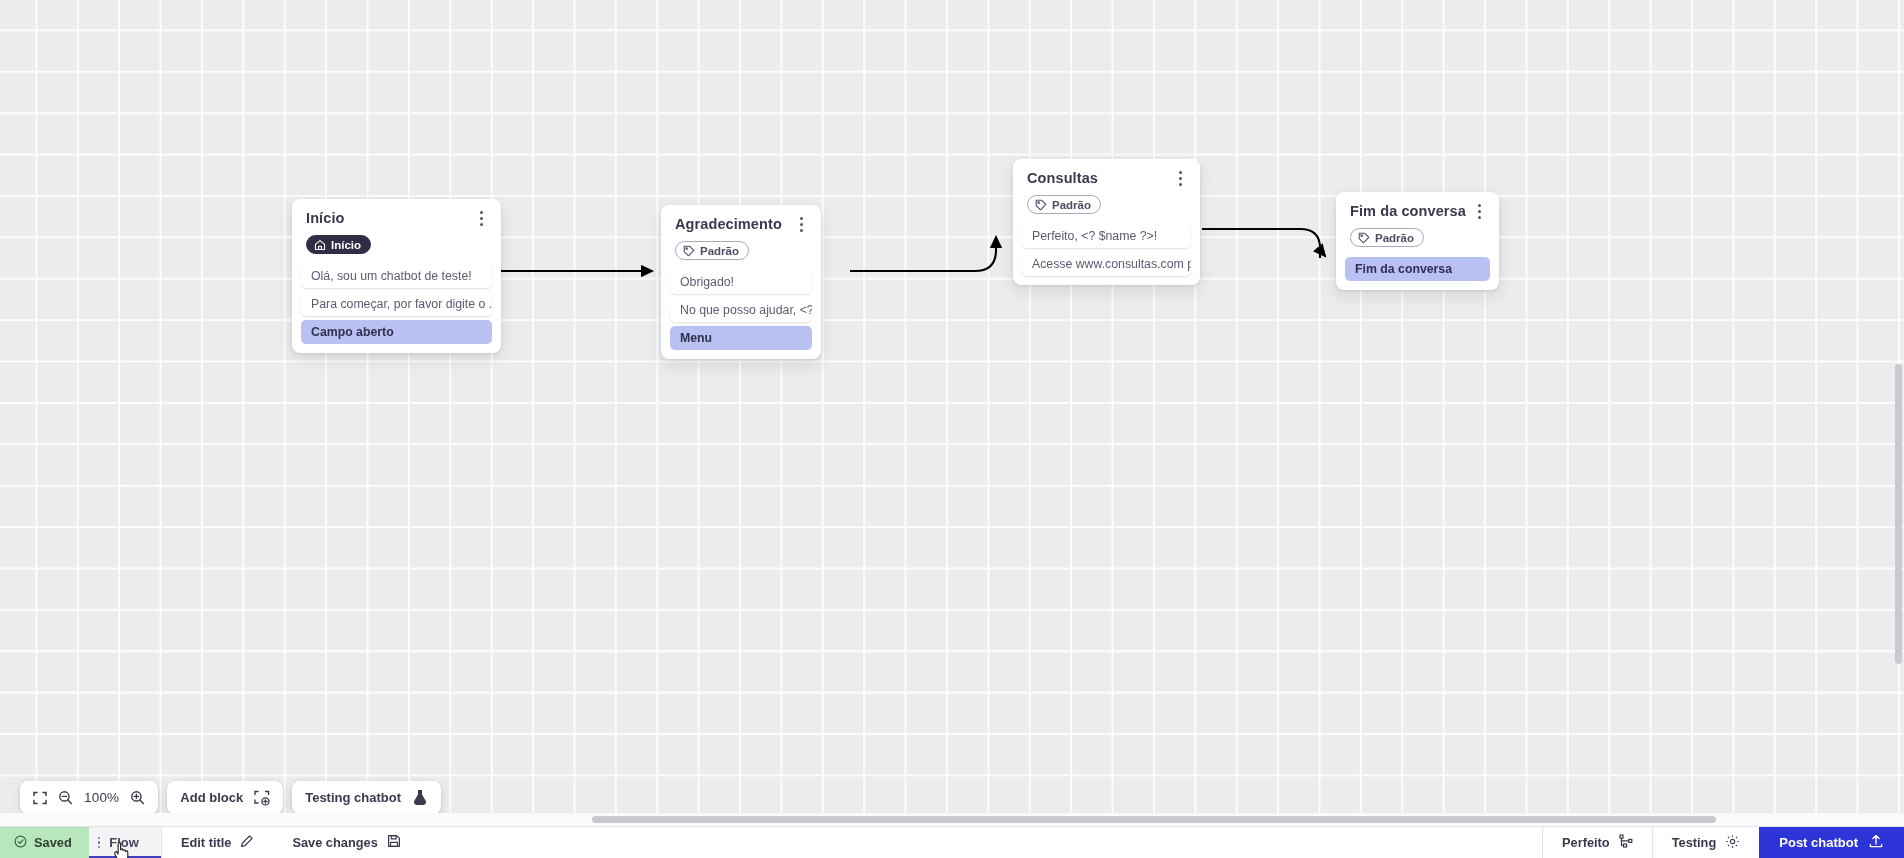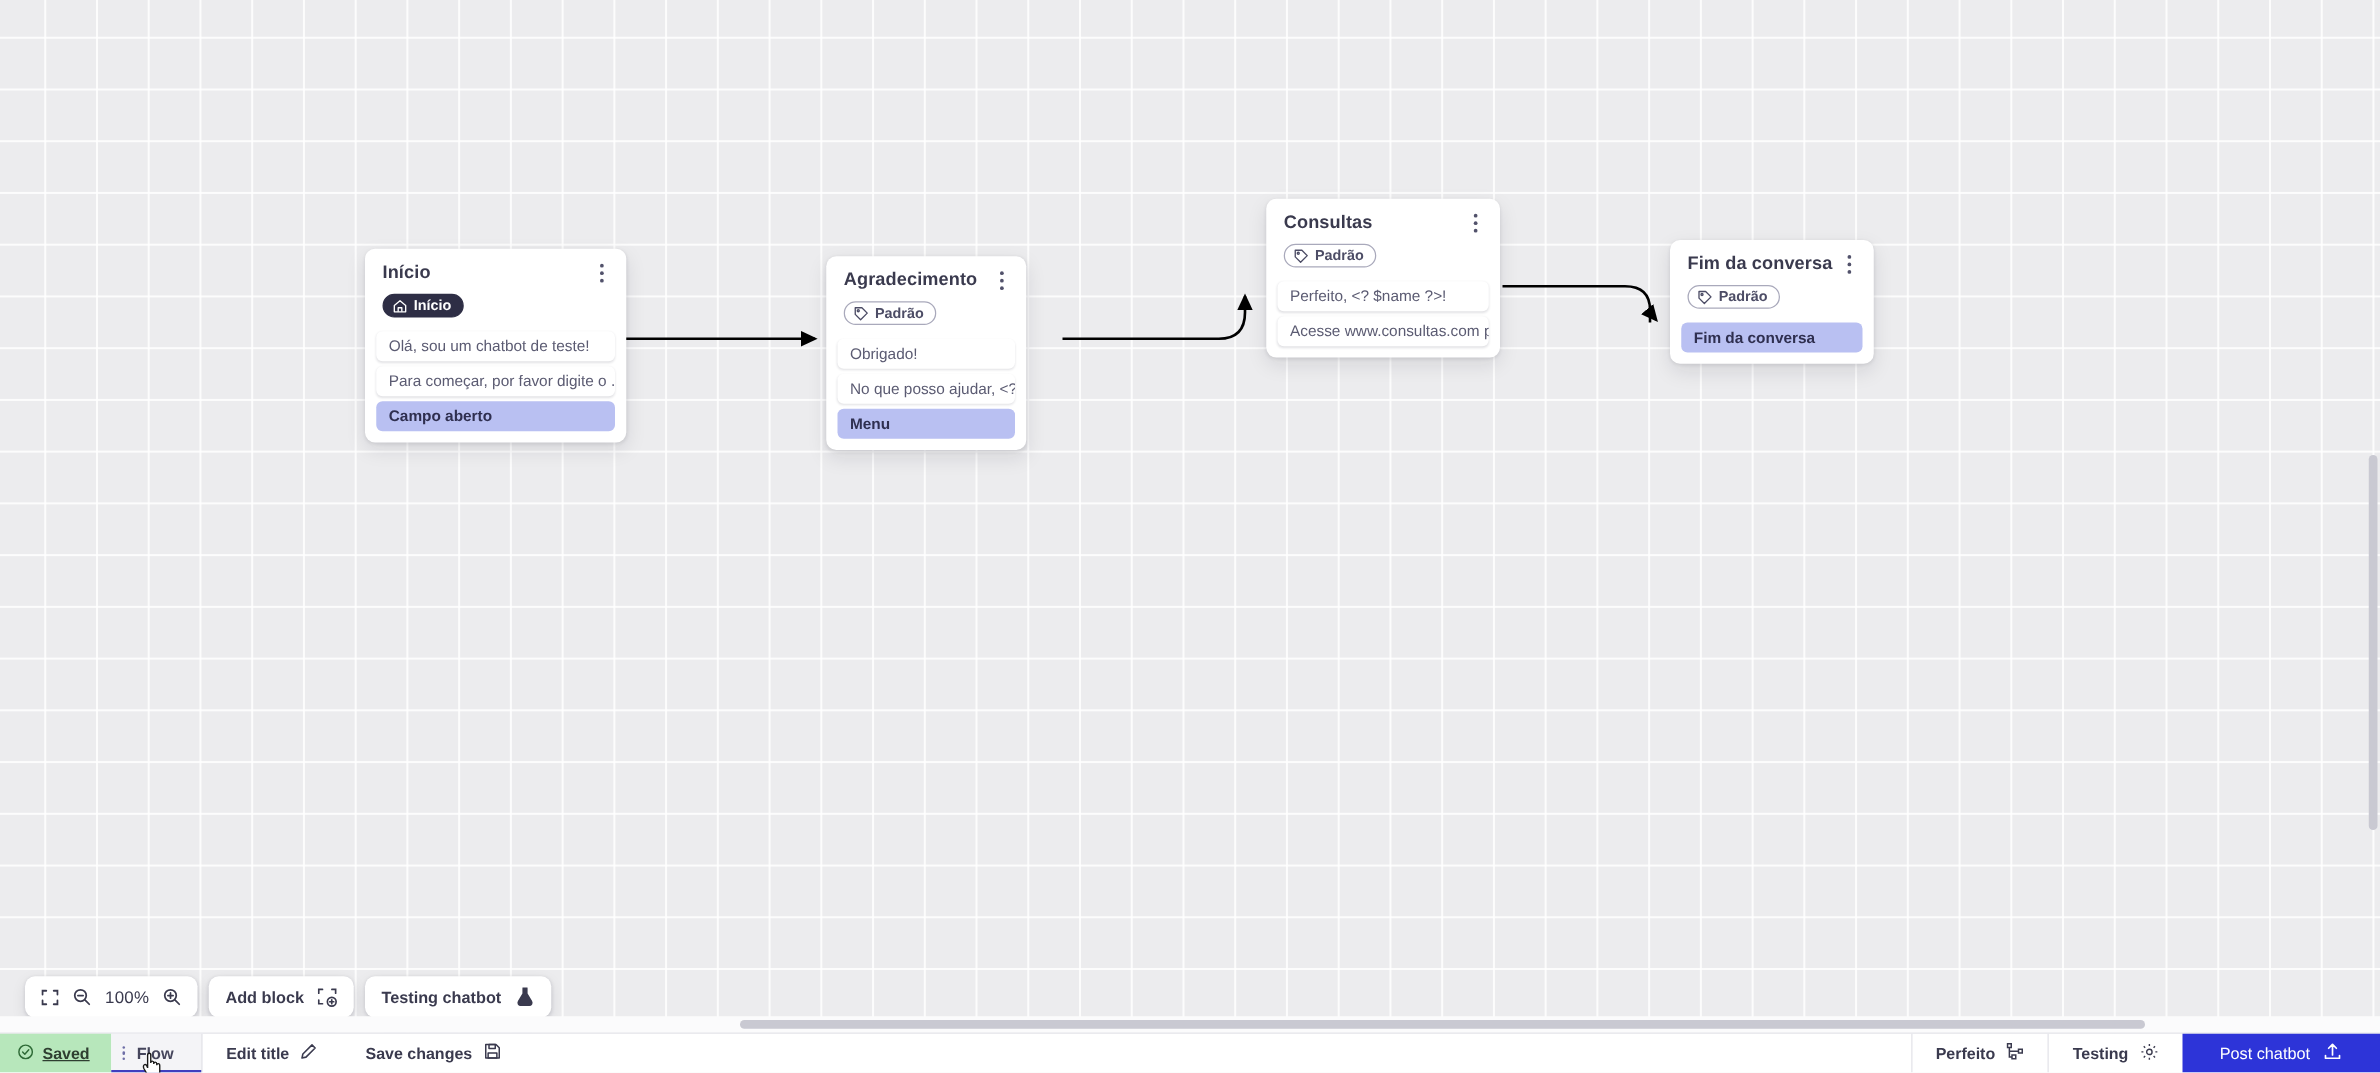--- a/index.html
+++ b/index.html
@@ -160,21 +160,20 @@
   }
   #sb-left { display: flex; align-items: stretch; }
   #sb-right { display: flex; align-items: stretch; margin-left: auto; }
   .saved-chip {
     background: #b7e7bb;
     color: #2f3f31;
     display: flex; align-items: center; gap: 7px;
     padding: 0 17px 0 14px;
     font-weight: 600;
     font-size: 12.8px;
-    text-decoration: underline;
   }
   .flow-tab {
     position: relative;
     display: flex; align-items: center; gap: 9px;
     padding: 0 22px 0 9px;
     background: #f4f4f7;
     border-right: 1px solid #e3e3e9;
     color: #45455c;
     font-weight: 700;
     font-size: 13px;
@@ -196,22 +195,22 @@
     font-weight: 600;
     font-size: 12.8px;
     cursor: pointer;
     white-space: nowrap;
   }
   .sb-item.bordered { border-left: 1px solid #e3e3e9; }
   #post-btn {
     background: #2d34d8;
     color: #ffffff;
     display: flex; align-items: center; gap: 10px;
-    padding: 0 30px;
-    font-weight: 400;
+    padding: 0 20px;
+    font-weight: 700;
     font-size: 13px;
     cursor: pointer;
     white-space: nowrap;
   }
 
   
   #hscroll-track {
     position: absolute;
     left: 0; bottom: 32px;
     width: 1904px; height: 13px;

